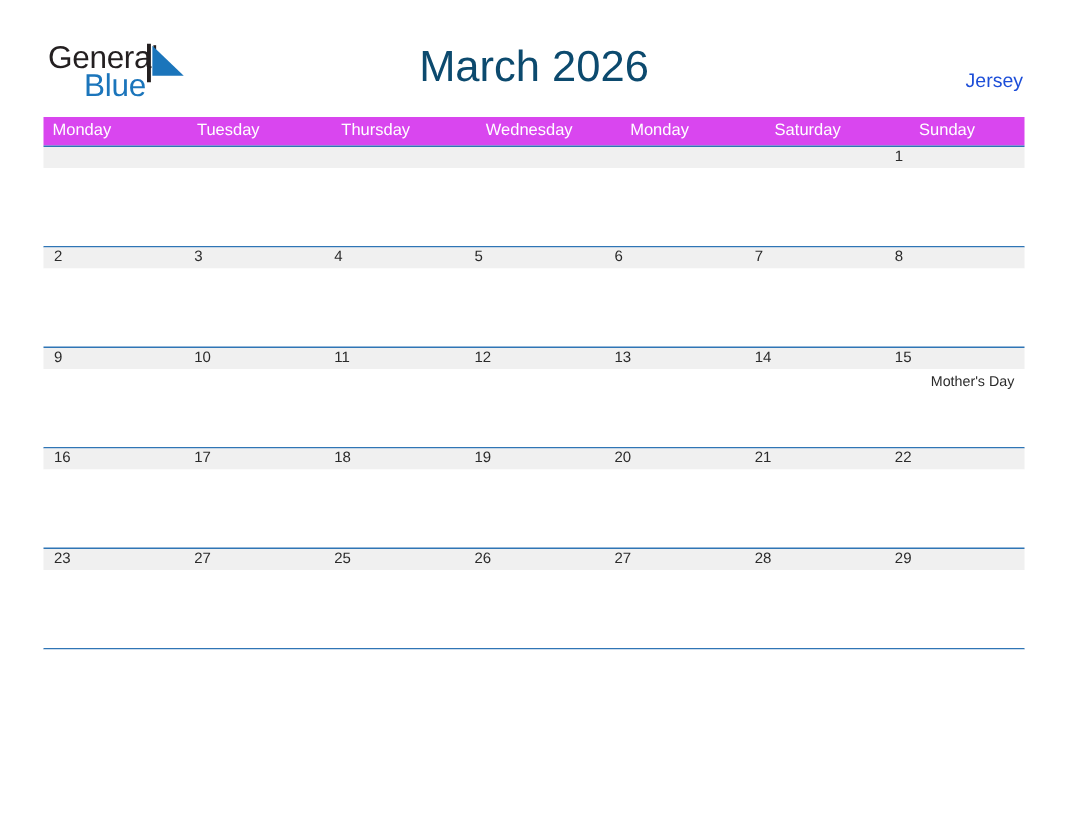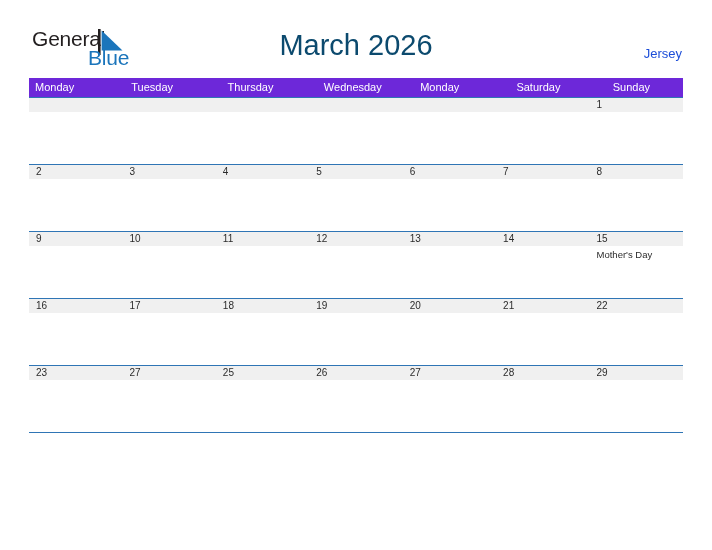--- a/index.html
+++ b/index.html
@@ -42,21 +42,20 @@
   }
   .brand-blue {
     position: absolute;
     left: 26px;
     top: 19px;
     font-size: 21px;
     letter-spacing: -0.2px;
     color: #1b75bb;
     font-family: "Liberation Sans", sans-serif;
     white-space: nowrap;
-    margin-left: 32px;
   }
   .brand-flag {
     position: absolute;
     left: 68px;
     top: 2px;
     width: 25px;
     height: 26px;
   }
   .brand-flag svg { display: block; }
 
@@ -86,21 +85,21 @@
   
   .calendar {
     position: absolute;
     left: 29px;
     top: 78px;
     width: 654px;
   }
 
   .weekday-row {
     display: flex;
-    background: #6d28d9;
+    background: #d946ef;
     height: 19px;
     gap: 20px;
   }
   .weekday-cell {
     flex: 1 1 0;
     color: #ffffff;
     font-size: 11px;
     line-height: 19px;
     padding-left: 6px;
     white-space: nowrap;
@@ -134,20 +133,21 @@
   }
 
   .event-layer {
     display: flex;
     height: 53px;
     background: #ffffff;
   }
   .event-cell {
     flex: 1 1 0;
     position: relative;
+    margin-left: 24px;
   }
   .event-text {
     position: absolute;
     left: 7px;
     top: 3px;
     font-size: 9.5px;
     line-height: 12px;
     color: #2b2b2b;
     white-space: nowrap;
   }

